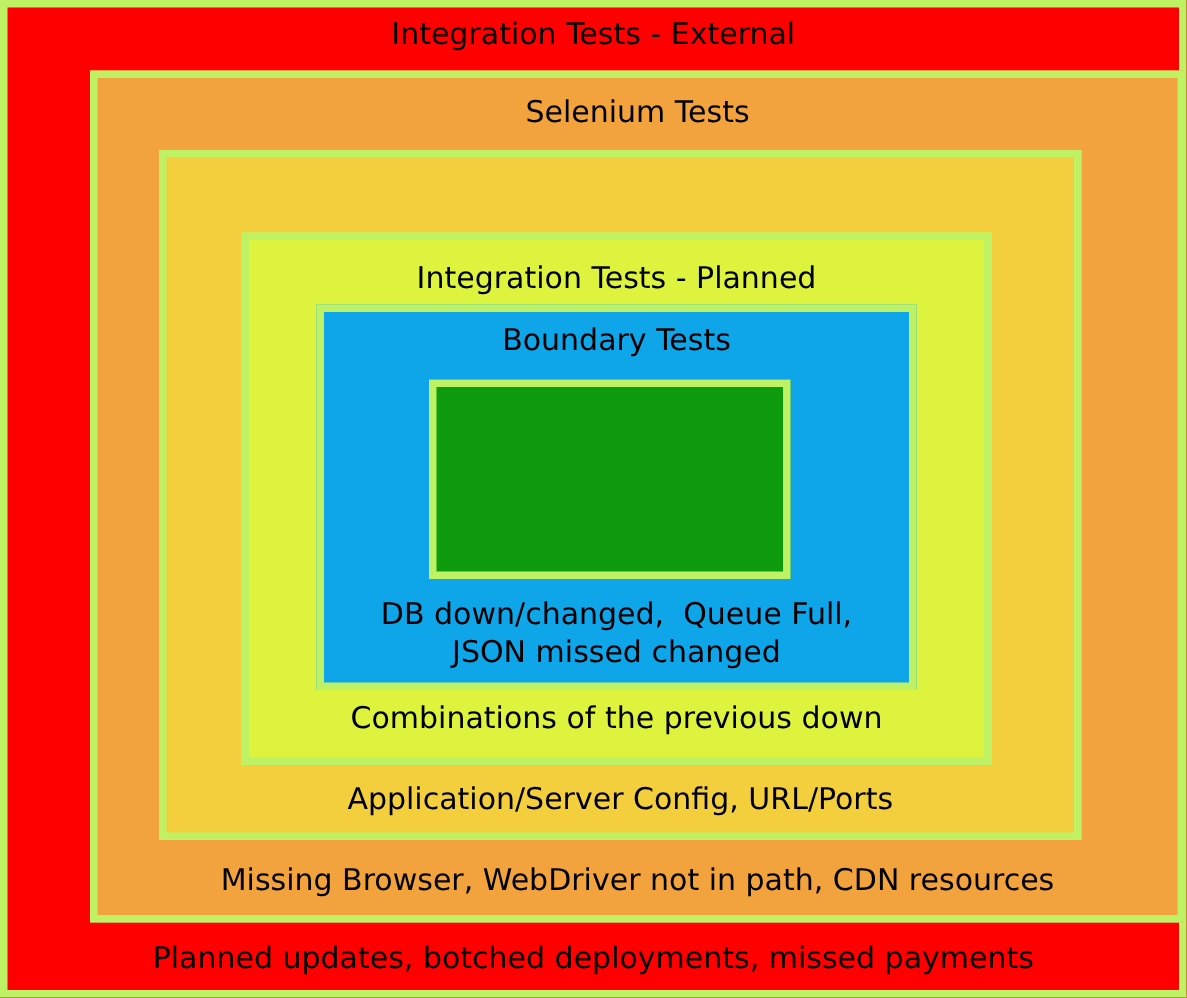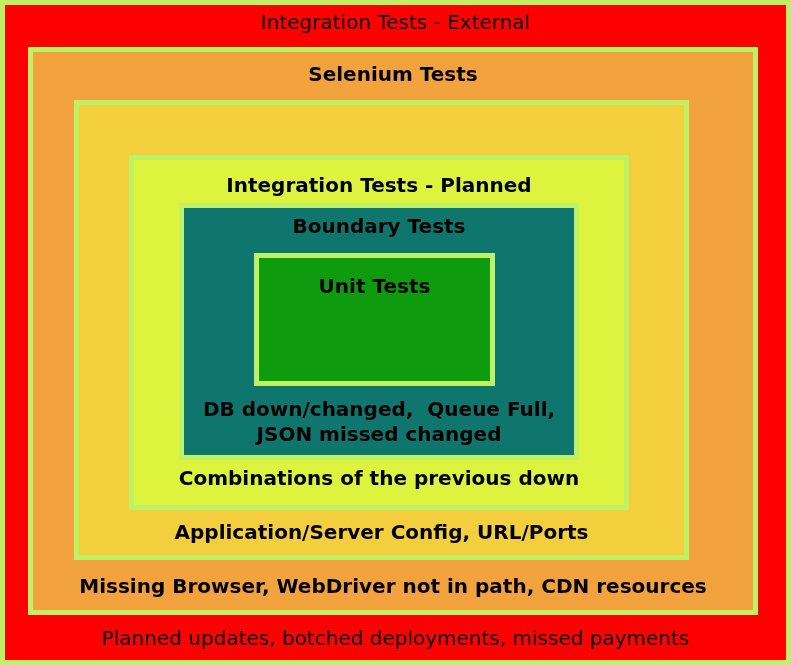--- a/index.html
+++ b/index.html
@@ -20,21 +20,21 @@
     position: absolute;
     left: 0; right: 0;
     text-align: center;
     font-size: 20px;
     line-height: 23px;
     color: #000;
   }
   .pre { white-space: pre; }
 
   #layer-external   { left: 0;  top: 0;  width: 791px; height: 665px; }
-  #layer-selenium   { left: 23px; top: 42px; width: 730px; height: 568px; font-weight: bold; }
+  #layer-selenium   { left: 55px; top: 42px; width: 730px; height: 568px; }
   #layer-functional { left: 41px; top: 48px; width: 615px; height: 460px; }
   #layer-internal   { left: 50px; top: 50px; width: 500px; height: 355px; }
   #layer-boundary   { left: 45px; top: 43px; width: 400px; height: 257px; }
   #layer-unit       { left: 70px; top: 45px; width: 241px; height: 133px; }
 
   #ext-top  { top: 6px; }        #ext-bottom  { bottom: 10px; }
   #sel-top  { top: 11px; }       #sel-bottom  { bottom: 12px; }
   #fun-top  { top: 12px; }       #fun-bottom  { bottom: 11px; }
   #int-top  { top: 14px; }       #int-bottom  { bottom: 15px; }
   #bnd-top  { top: 7px; }        #bnd-bottom  { bottom: 8px; line-height: 25px; }
@@ -52,28 +52,27 @@
     <div class="lbl" id="sel-top">Selenium Tests</div>
     <div class="lbl" id="sel-bottom">Missing Browser, WebDriver not in path, CDN resources</div>
 
     <div class="layer" id="layer-functional" style="background-color: rgb(244, 207, 61);">
       <div class="lbl" id="fun-bottom">Application/Server Config, URL/Ports</div>
 
       <div class="layer" id="layer-internal" style="background-color: rgb(222, 243, 61);">
         <div class="lbl" id="int-top">Integration Tests - Planned</div>
         <div class="lbl" id="int-bottom">Combinations of the previous down</div>
 
-        <div class="layer" id="layer-boundary" style="background-color: #0f766e; padding-left: 19px;">
+        <div class="layer" id="layer-boundary" style="background-color: #0ea5e9; padding-left: 19px;">
           <div class="lbl" id="bnd-top">Boundary Tests</div>
           <div class="lbl" id="bnd-bottom">
             <div class="pre">DB down/changed,  Queue Full,</div>
             <div class="pre">JSON missed changed</div>
           </div>
 
           <div class="layer" id="layer-unit" style="background-color: rgb(14, 155, 14);">
-            <div class="lbl" id="unit-top">Unit Tests</div>
           </div>
 
         </div>
       </div>
     </div>
   </div>
 </div>
 
 </body></html>

